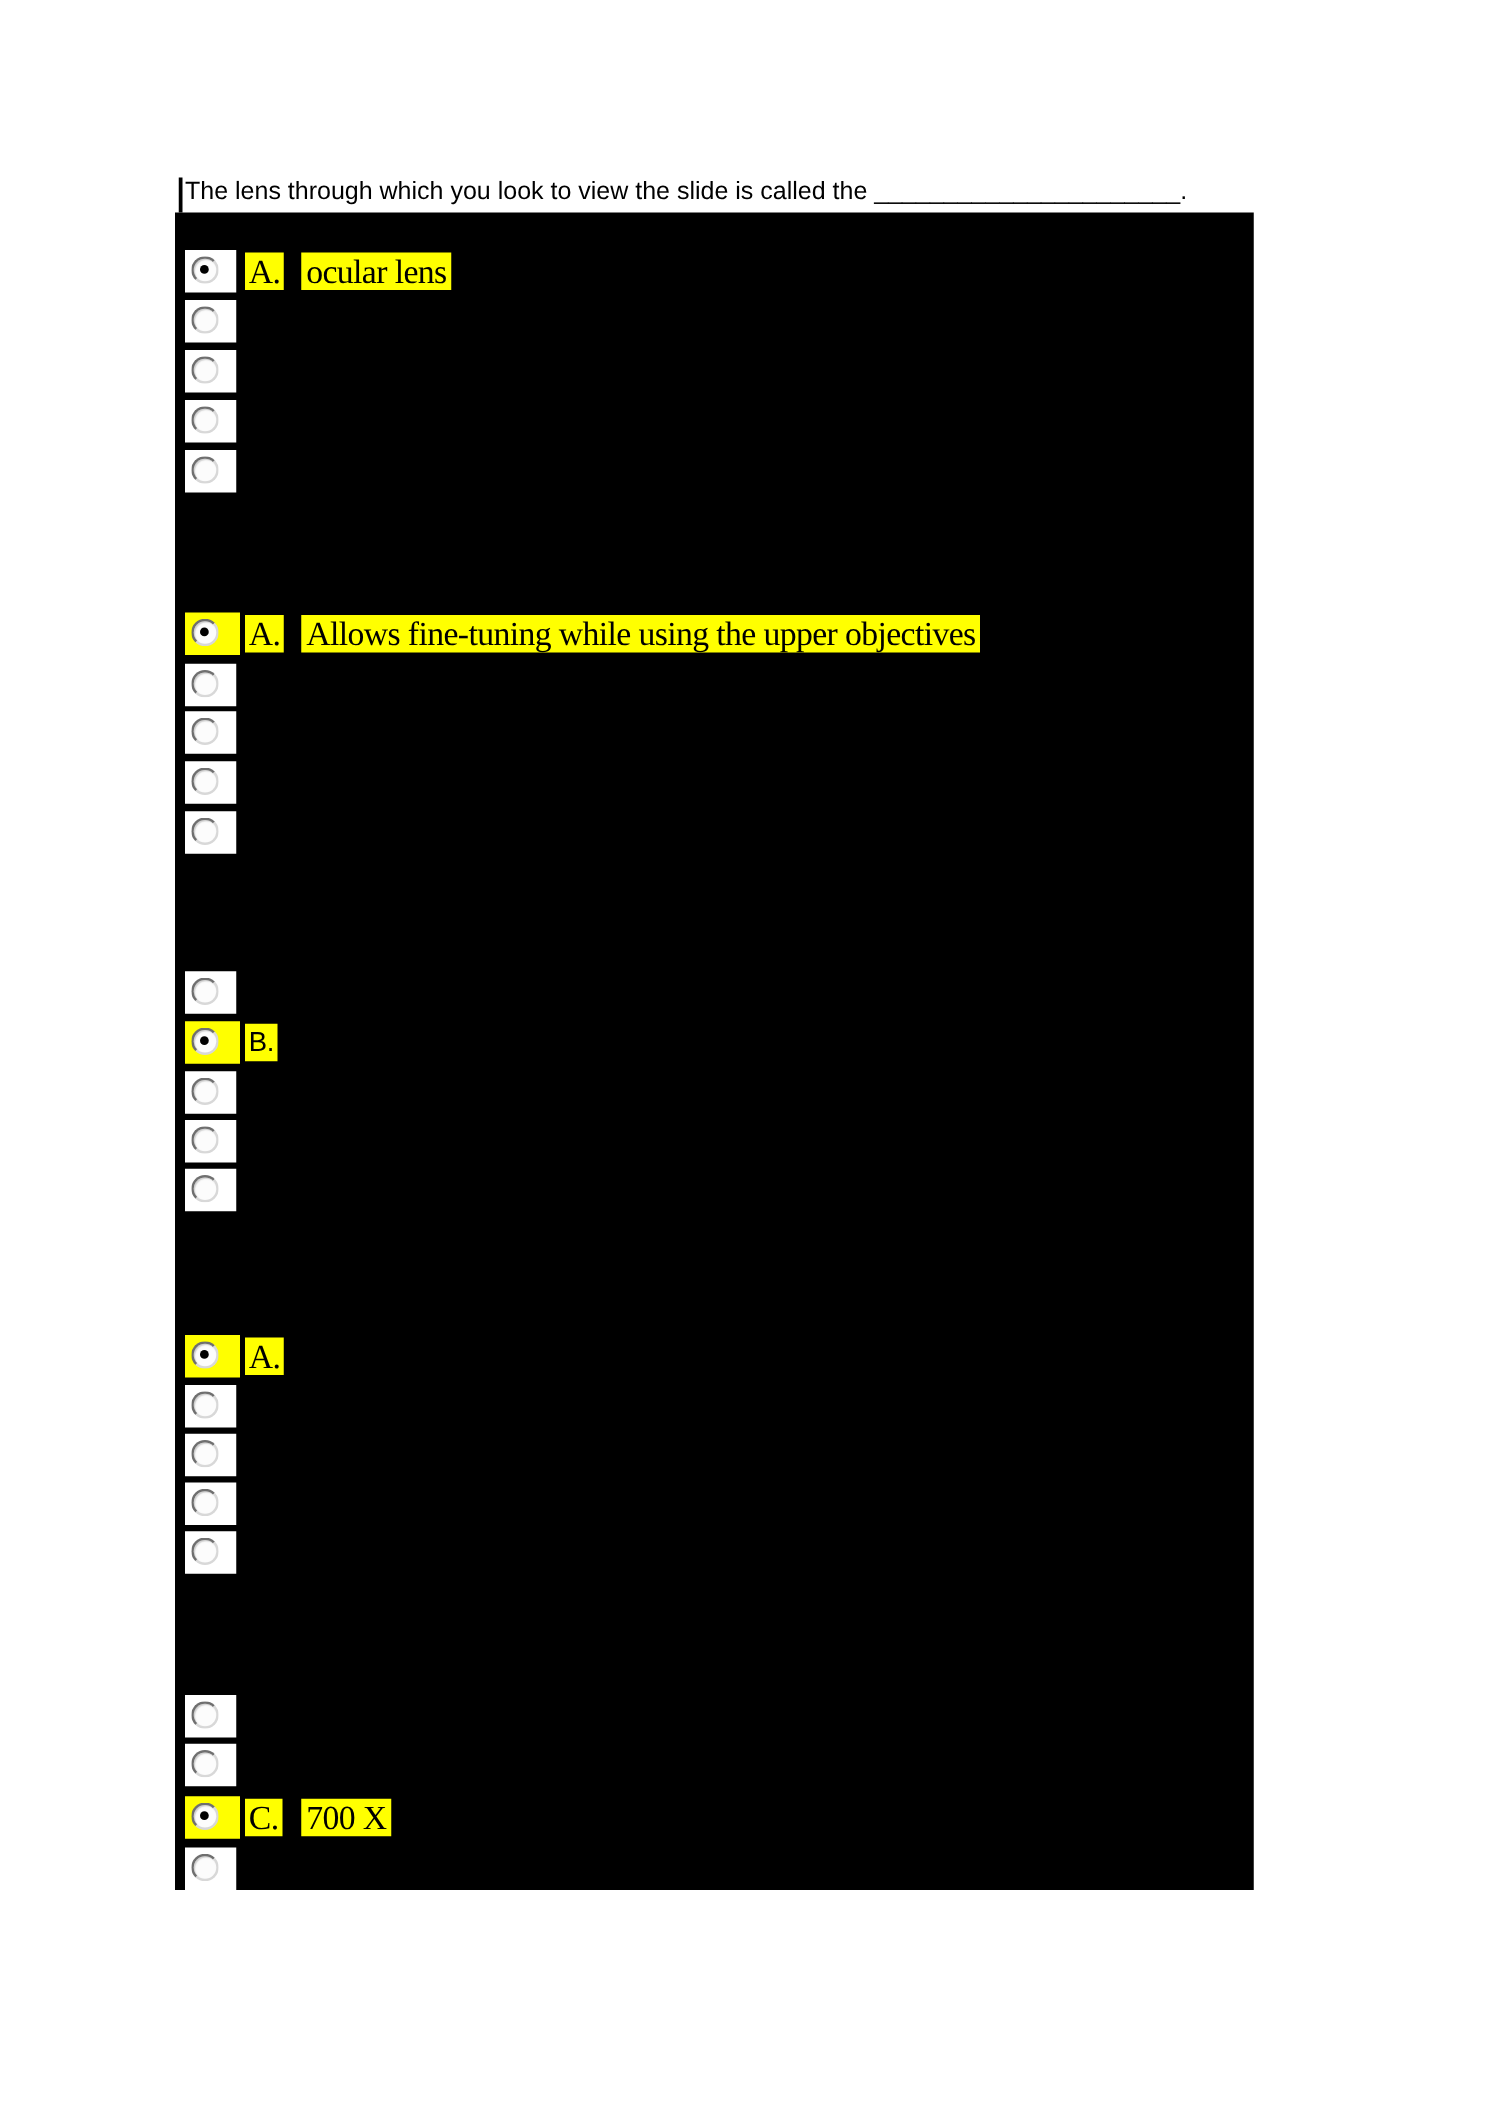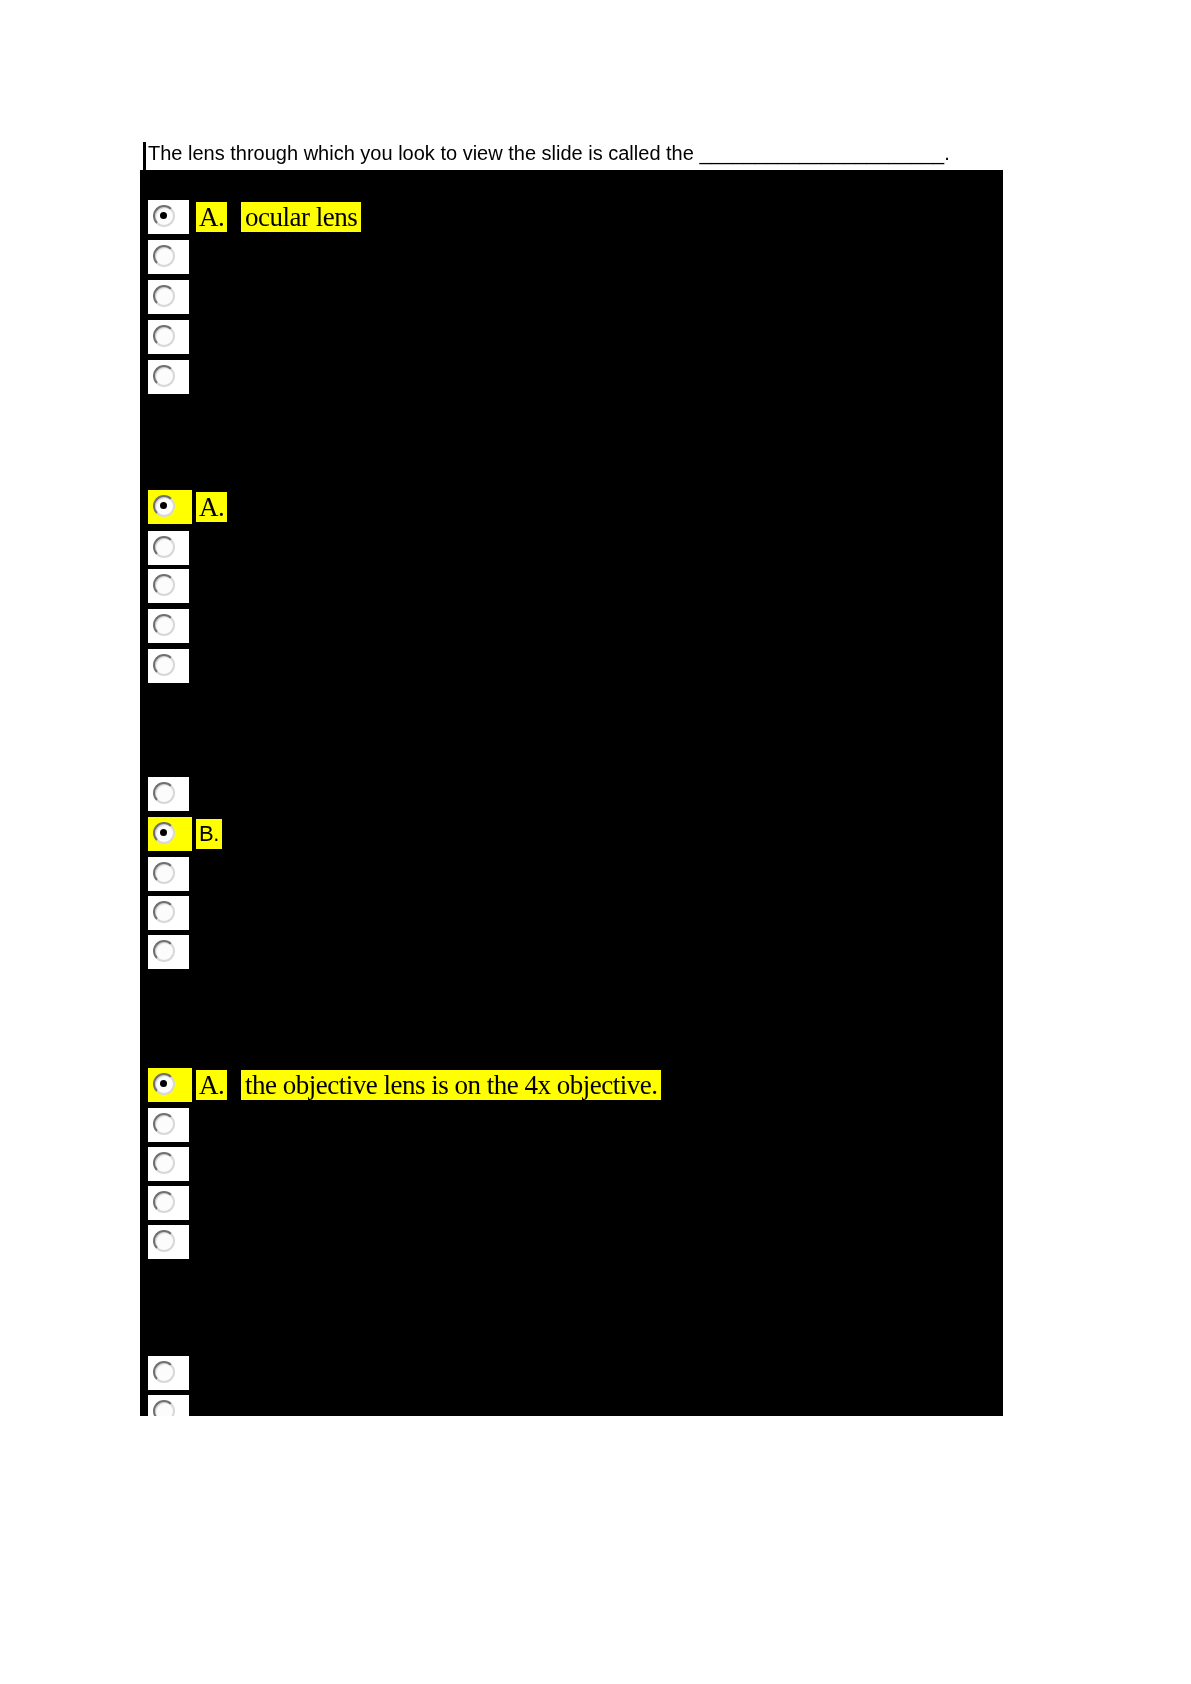--- a/index.html
+++ b/index.html
@@ -1,16 +1,16 @@
 <!DOCTYPE html>
 <html><head>
 <meta charset="utf-8">
 <style>
   html,body{margin:0;padding:0;background:#ffffff;}
-  .page{position:relative;width:1191px;height:1416px;background:#ffffff;overflow:hidden;
+  .page{position:relative;width:1191px;height:1684px;background:#ffffff;overflow:hidden;
         font-family:"Liberation Sans",sans-serif;}
   .cursor-bar{position:absolute;left:143px;top:142px;width:3px;height:28px;background:#000;}
   .question{position:absolute;left:148px;top:141px;font-size:20px;line-height:24px;color:#000;
             white-space:pre;letter-spacing:0px;}
   .panel{position:absolute;left:140px;top:170px;width:863px;height:1342px;background:#000;}
   .row{position:absolute;left:0;width:100%;height:34px;}
   .box{position:absolute;left:8px;top:0;width:41px;height:34px;background:#ffffff;}
   .box.hl{background:#ffff00;width:44px;}
   .radio{position:absolute;left:5px;top:5px;width:18px;height:18px;border-radius:50%;
          background:#fcfcfc;border:2px solid;border-color:#6f6f6f #d8d8d8 #d8d8d8 #6f6f6f;
@@ -59,20 +59,21 @@
           <span class="radio"></span>
         </span>
       </div>
       <div class="row" style="top: 320px;">
         <span class="box hl">
           <span class="radio">
             <span class="dot"></span>
           </span>
         </span>
         <span class="chip letter serif">A.</span>
+        <span class="chip answer serif">Allows fine-tuning while using the upper objectives</span>
       </div>
       <div class="row" style="top: 361px;">
         <span class="box">
           <span class="radio"></span>
         </span>
       </div>
       <div class="row" style="top: 399px;">
         <span class="box">
           <span class="radio"></span>
         </span>
@@ -115,21 +116,20 @@
           <span class="radio"></span>
         </span>
       </div>
       <div class="row" style="top: 898px;">
         <span class="box hl">
           <span class="radio">
             <span class="dot"></span>
           </span>
         </span>
         <span class="chip letter serif">A.</span>
-        <span class="chip answer serif">the objective lens is on the 4x objective.</span>
       </div>
       <div class="row" style="top: 938px;">
         <span class="box">
           <span class="radio"></span>
         </span>
       </div>
       <div class="row" style="top: 977px;">
         <span class="box">
           <span class="radio"></span>
         </span>

